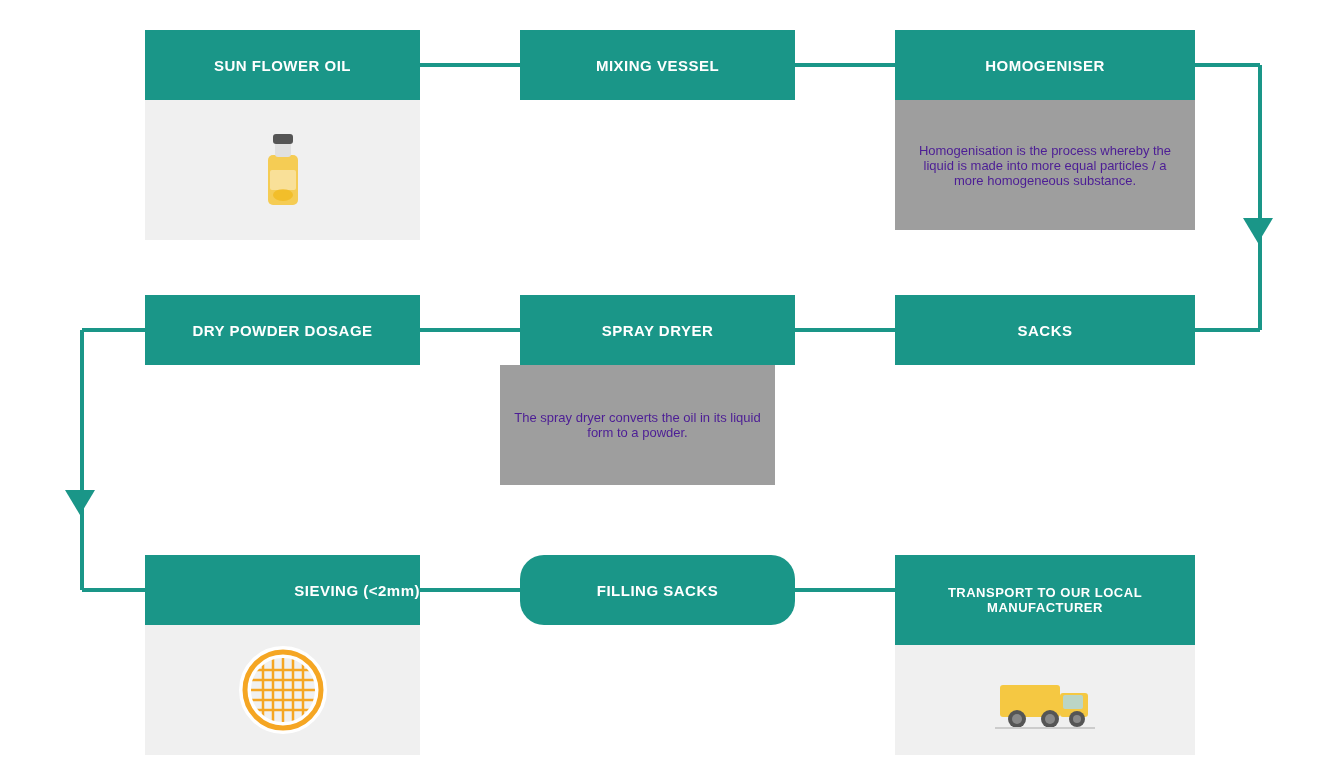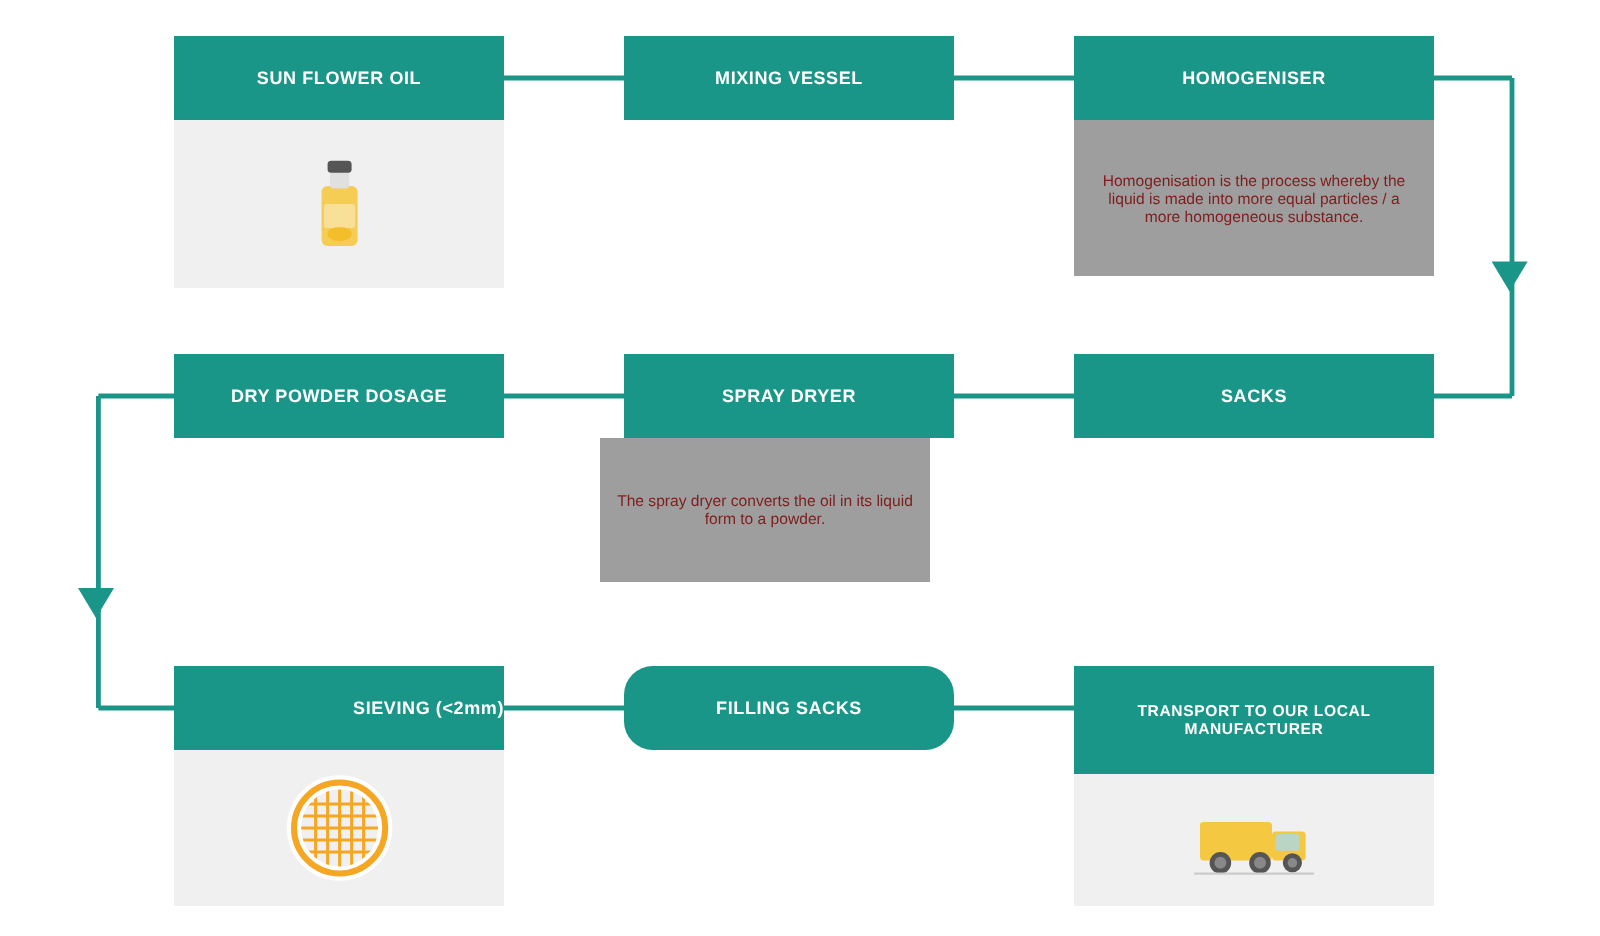--- a/index.html
+++ b/index.html
@@ -28,21 +28,21 @@
       display: flex;
       align-items: center;
       justify-content: center;
       text-align: center;
       position: absolute;
     }
 
     
     .gray-box {
       background: #9e9e9e;
-      color: #7f1d1d;
+      color: #4c1d95;
       font-size: 13px;
       text-align: center;
       display: flex;
       align-items: center;
       justify-content: center;
       padding: 12px;
       position: absolute;
     }
 
     

